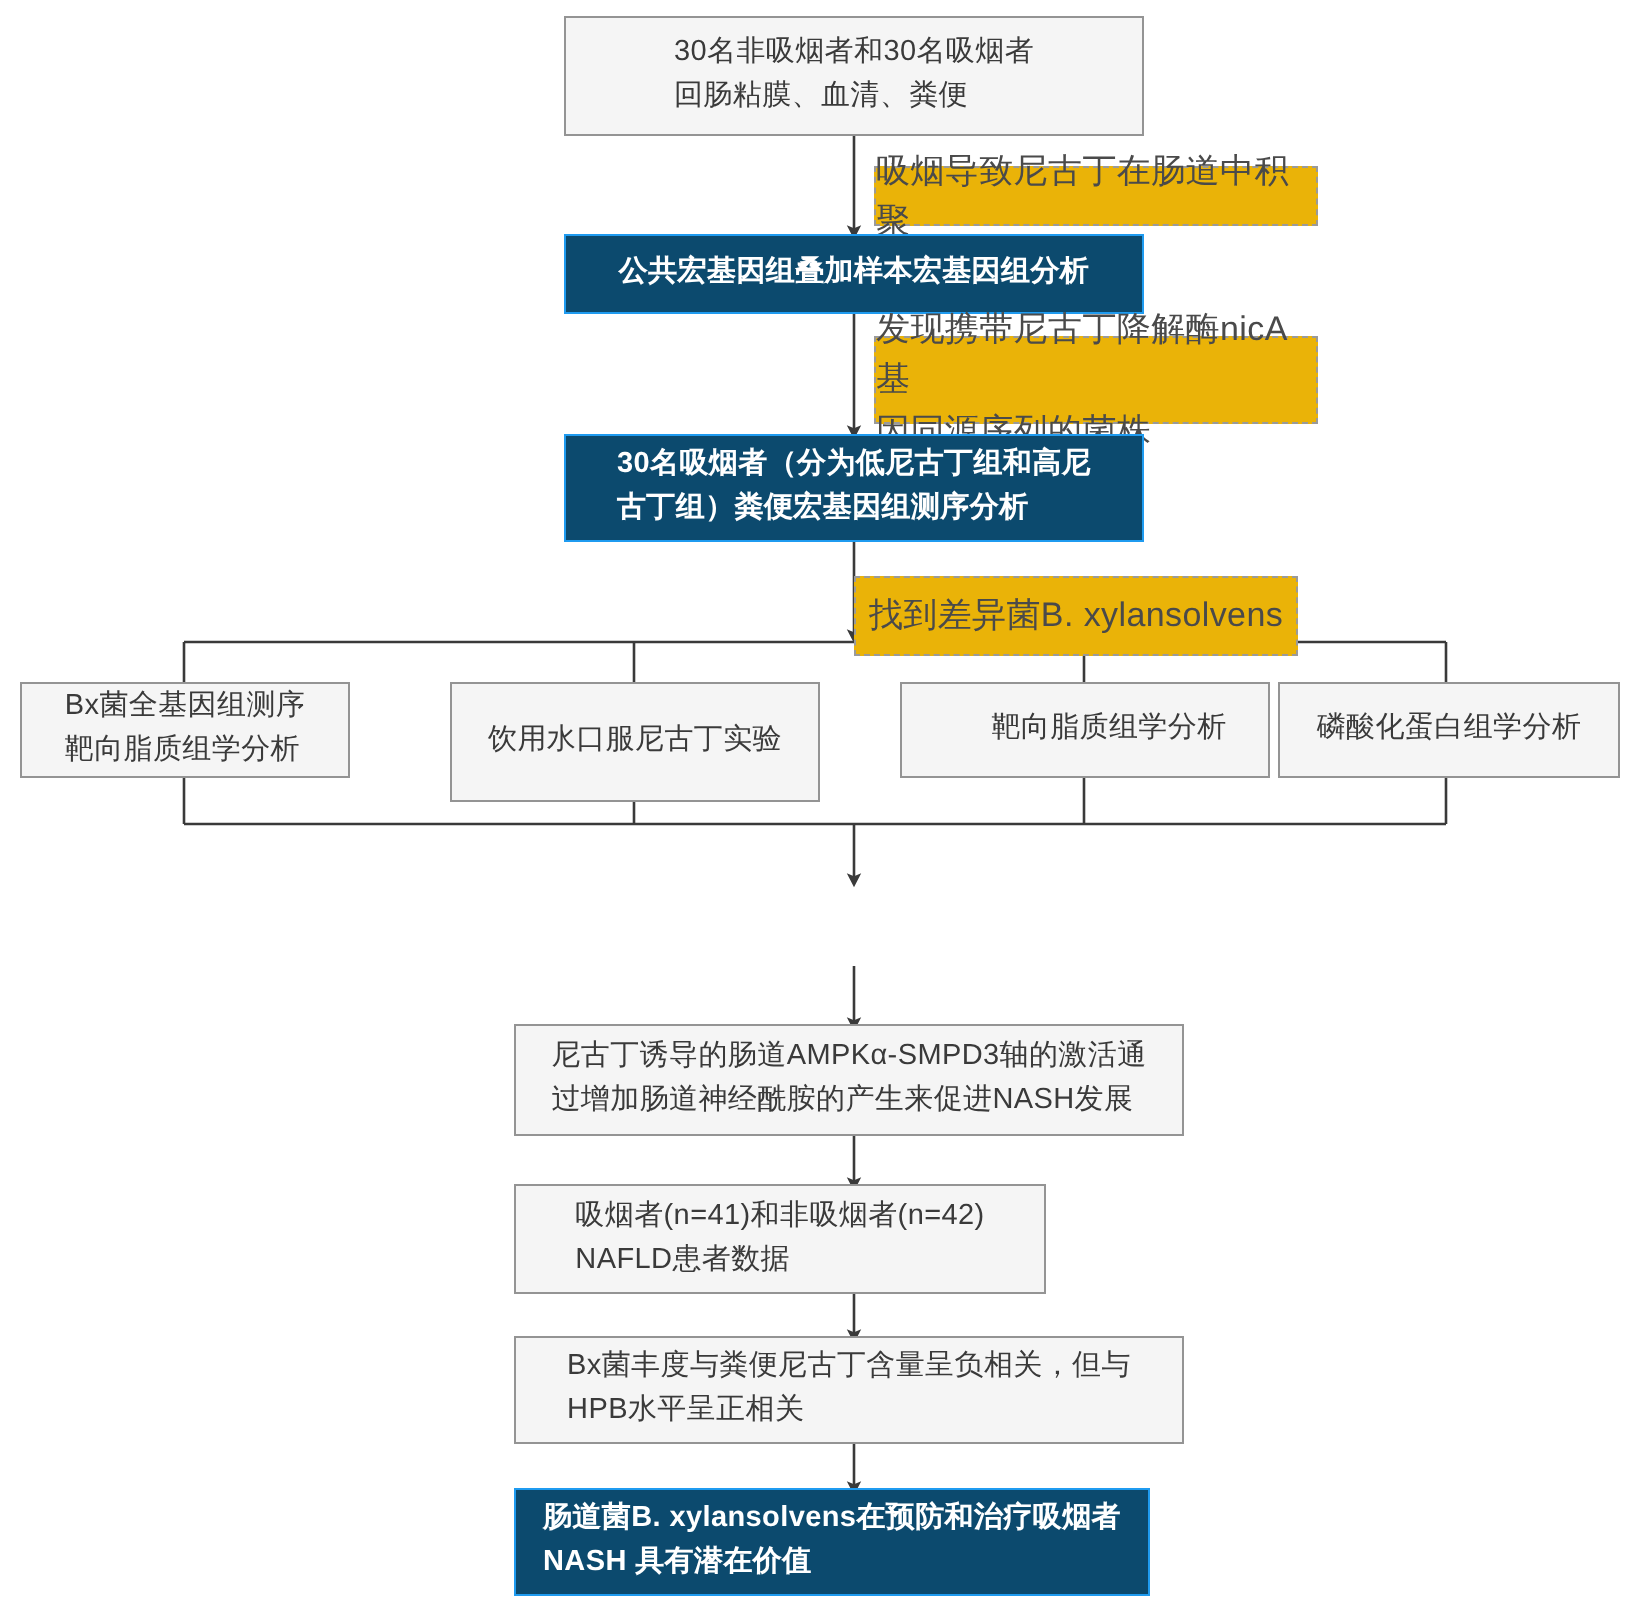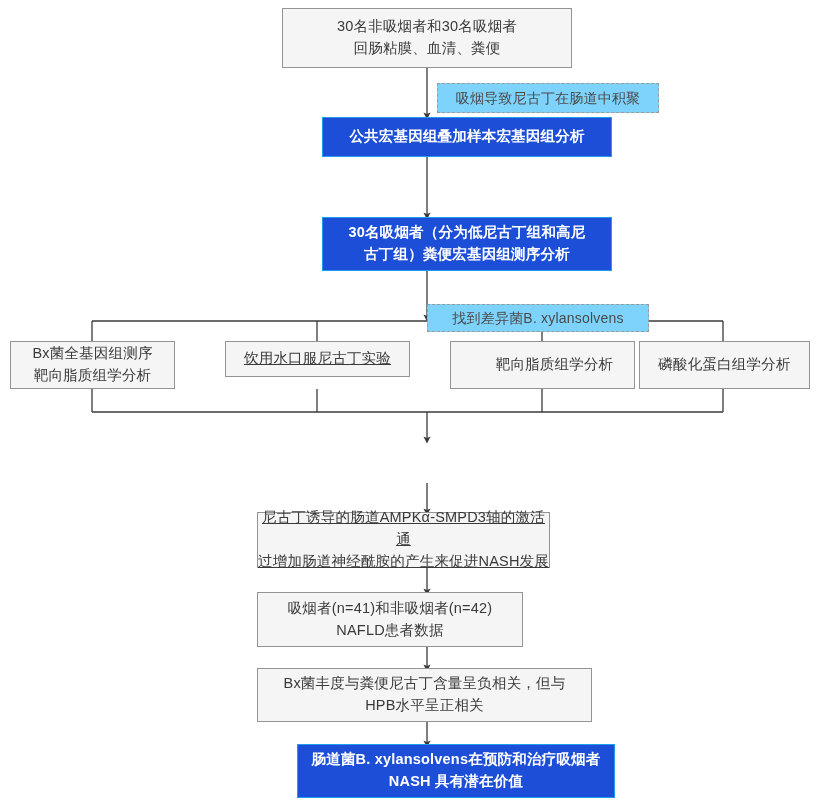--- a/index.html
+++ b/index.html
@@ -27,43 +27,41 @@
     width: 817px;
     height: 807px;
     pointer-events: none;
   }
   .node {
     position: absolute;
     box-sizing: border-box;
     display: flex;
     align-items: center;
     justify-content: center;
-    text-align: center;
     line-height: 1.5;
     font-size: 14.5px;
     letter-spacing: 0.2px;
     white-space: pre-line;
   }
   .node.plain {
     background: #f5f5f5;
     border: 1px solid #949494;
     color: #3a3a3a;
   }
   .node.accent {
-    background: #1d4ed8;
+    background: #0c4a6e;
     border: 1px solid #1F9BF0;
     color: #ffffff;
     font-weight: bold;
-    margin-left: 40px;
   }
   .node.note {
-    background: #7dd3fc;
+    background: #eab308;
     border: 1px dashed #9a9a9a;
     color: #4a4a4a;
-    font-size: 14px;
+    font-size: 17px;
   }
 </style>
 </head>
 <body>
 
 <div id="chart">
 
   <svg class="wires" viewBox="0 0 817 807" xmlns="http://www.w3.org/2000/svg">
     <defs>
       <marker id="arrowhead" markerWidth="9" markerHeight="9" refX="4" refY="4.2" orient="auto" markerUnits="userSpaceOnUse">
@@ -101,37 +99,39 @@
     </g>
   </svg>
 
   <div class="node plain" style="left:282px; top:8px; width:290px; height:60px;">30名非吸烟者和30名吸烟者
 回肠粘膜、血清、粪便</div>
 
   <div class="node note" style="left:437px; top:83px; width:222px; height:30px;">吸烟导致尼古丁在肠道中积聚</div>
 
   <div class="node accent" style="left:282px; top:117px; width:290px; height:40px;">公共宏基因组叠加样本宏基因组分析</div>
 
+  <div class="node note" style="left:437px; top:168px; width:222px; height:44px;">发现携带尼古丁降解酶nicA基
+因同源序列的菌株</div>
 
   <div class="node accent" style="left:282px; top:217px; width:290px; height:54px;">30名吸烟者（分为低尼古丁组和高尼
 古丁组）粪便宏基因组测序分析</div>
 
-  <div class="node note" style="left:427px; top:304px; width:222px; height:28px;">找到差异菌B. xylansolvens</div>
+  <div class="node note" style="left:427px; top:288px; width:222px; height:40px;">找到差异菌B. xylansolvens</div>
 
   <div class="node plain" style="left:10px; top:341px; width:165px; height:48px;">Bx菌全基因组测序
 靶向脂质组学分析</div>
 
-  <div class="node plain" style="left:225px; top:341px; width:185px; height:36px;text-decoration:underline;">饮用水口服尼古丁实验</div>
+  <div class="node plain" style="left:225px; top:341px; width:185px; height:60px;">饮用水口服尼古丁实验</div>
 
   <div class="node plain" style="left:450px; top:341px; width:185px; height:48px;padding-left:24px;">靶向脂质组学分析</div>
 
   <div class="node plain" style="left:639px; top:341px; width:171px; height:48px;">磷酸化蛋白组学分析</div>
 
 
-  <div class="node plain" style="left:257px; top:512px; width:293px; height:56px;text-decoration:underline;">尼古丁诱导的肠道AMPKα-SMPD3轴的激活通
+  <div class="node plain" style="left:257px; top:512px; width:335px; height:56px;">尼古丁诱导的肠道AMPKα-SMPD3轴的激活通
 过增加肠道神经酰胺的产生来促进NASH发展</div>
 
   <div class="node plain" style="left:257px; top:592px; width:266px; height:55px;">吸烟者(n=41)和非吸烟者(n=42)
 NAFLD患者数据</div>
 
   <div class="node plain" style="left:257px; top:668px; width:335px; height:54px;">Bx菌丰度与粪便尼古丁含量呈负相关，但与
 HPB水平呈正相关</div>
 
   <div class="node accent" style="left:257px; top:744px; width:318px; height:54px;">肠道菌B. xylansolvens在预防和治疗吸烟者
 NASH 具有潜在价值</div>

